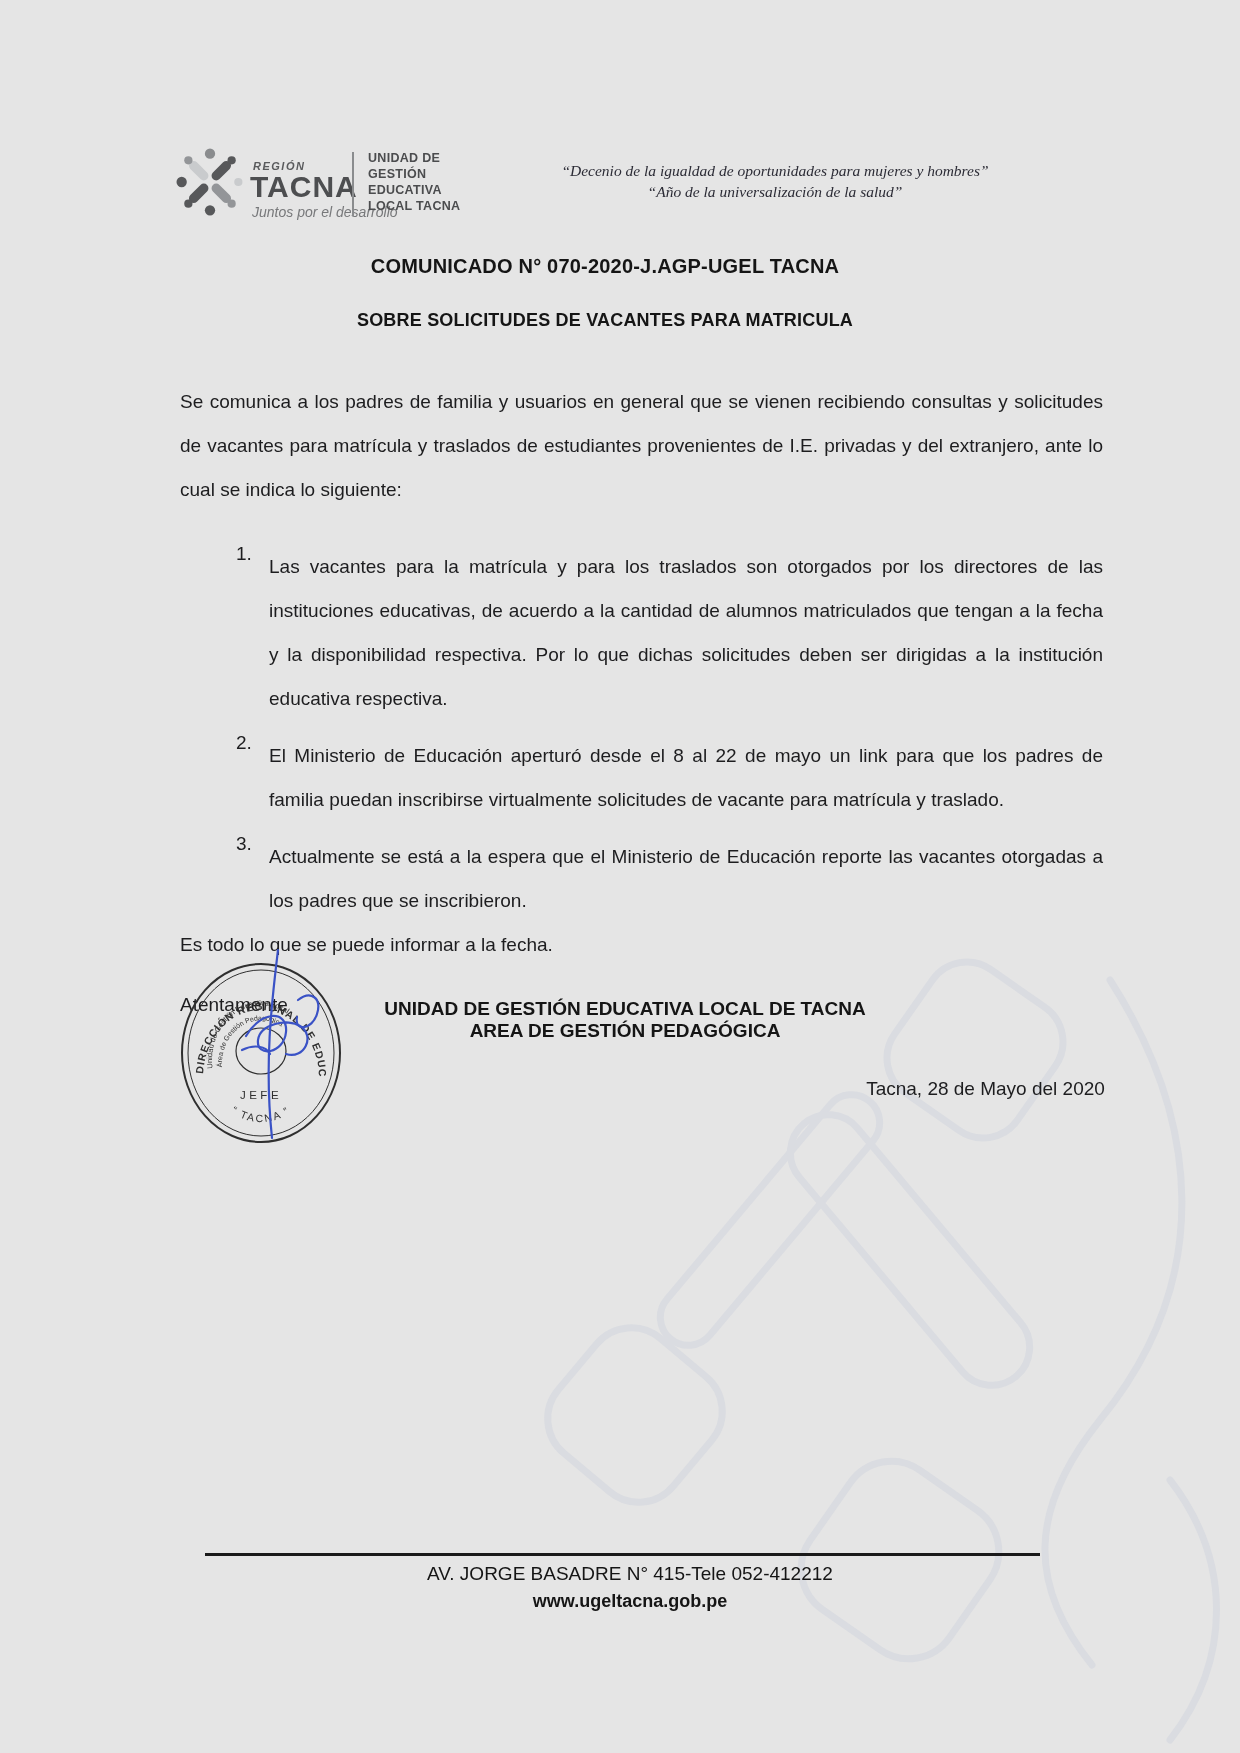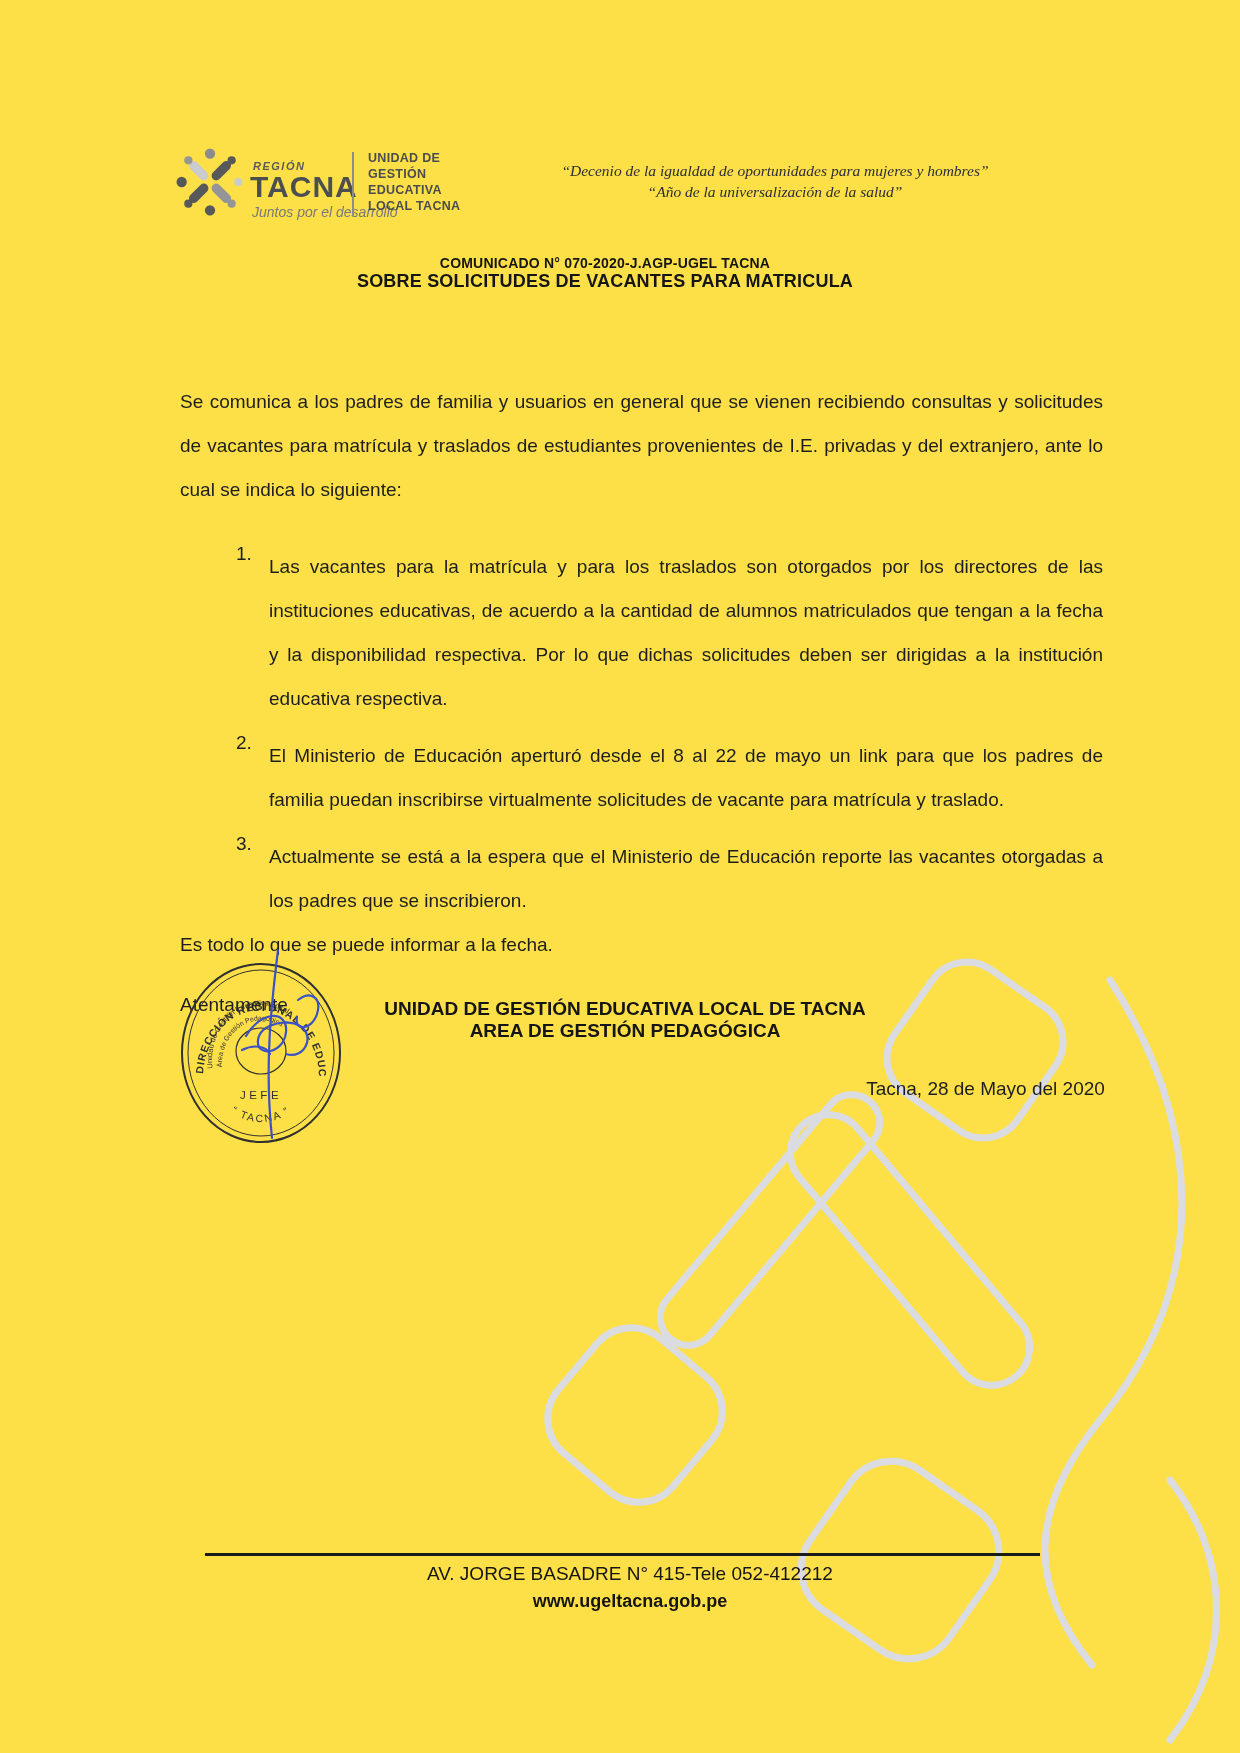--- a/index.html
+++ b/index.html
@@ -1,21 +1,21 @@
 <!DOCTYPE html>
 <html><head>
 <meta charset="utf-8">
 <style>
   * { margin: 0; padding: 0; box-sizing: border-box; }
   html, body { background: #ffffff; }
   .page {
     position: relative;
     width: 1240px;
     height: 1753px;
-    background: #fde047;
+    background: #e5e5e5;
     overflow: hidden;
     font-family: "Liberation Sans", sans-serif;
     color: #1d1d1f;
     padding-left: 16px;
   }
   
   .watermark {
     position: absolute;
     left: 470px; top: 860px;
     width: 770px; height: 893px;
@@ -50,22 +50,22 @@
     position: absolute; left: 540px; top: 160px; width: 470px;
     text-align: center; font-family: "Liberation Serif", serif;
     font-style: italic; font-size: 15.5px; line-height: 21px;
     color: #2c2c36; z-index: 2;
   }
   
   .headings {
     position: absolute; left: 180px; top: 255px; width: 850px;
     text-align: center; z-index: 2;
   }
-  .doc-title { font-size: 14px; font-weight: bold; color: #151515; letter-spacing: 0.2px; }
-  .doc-subtitle { font-size: 18px; font-weight: bold; color: #151515; letter-spacing: 0.2px; }
+  .doc-title { font-size: 20px; font-weight: bold; color: #151515; letter-spacing: 0.2px; }
+  .doc-subtitle { font-size: 18px; font-weight: bold; color: #151515; margin-top: 32px; letter-spacing: 0.2px; }
   
   .docbody {
     position: absolute; left: 180px; top: 380px; width: 923px;
     font-size: 19px; line-height: 44px; z-index: 2;
   }
   .intro { text-align: justify; }
   .numlist { margin-top: 20px; padding-left: 56px; }
   .numlist .item { display: flex; }
   .numlist .num { flex: 0 0 33px; }
   .numlist .txt { flex: 1 1 auto; text-align: justify; margin-top: 13px; }

